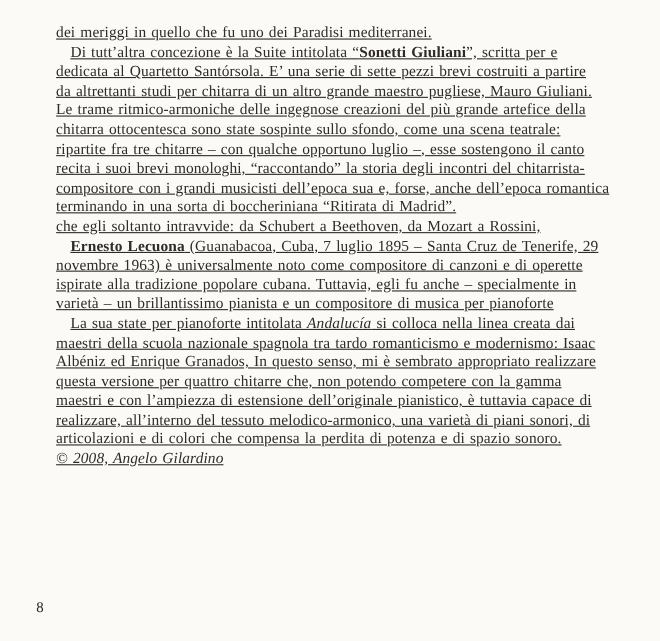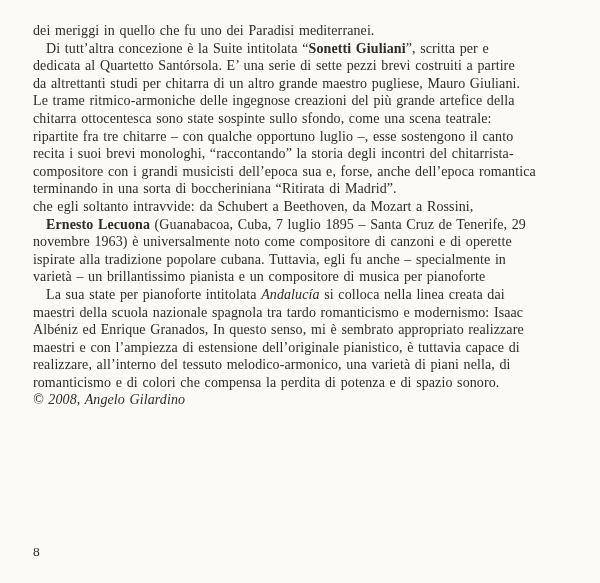--- a/index.html
+++ b/index.html
@@ -12,27 +12,28 @@
     font-family: "Liberation Serif", "DejaVu Serif", serif;
     overflow: hidden;
   }
   .page {
     position: relative;
     width: 600px;
     height: 583px;
   }
   .text-block {
     position: absolute;
-    left: 33px;
+    left: 51px;
     top: 22px;
     width: 545px;
     font-size: 14px;
     line-height: 17.6px;
     letter-spacing: 0.1px;
     word-spacing: 1px;
+    text-decoration: underline;
   }
   .line {
     white-space: nowrap;
   }
   .line.indent {
     text-indent: 13px;
   }
   .bold   { font-weight: bold; }
   .italic { font-style: italic; }
   .page-number {
@@ -58,19 +59,20 @@
       <div class="line"><span>compositore con i grandi musicisti dell’epoca sua e, forse, anche dell’epoca romantica</span></div>
       <div class="line"><span>terminando in una sorta di boccheriniana “Ritirata di Madrid”.</span></div>
       <div class="line"><span>che egli soltanto intravvide: da Schubert a Beethoven, da Mozart a Rossini,</span></div>
       <div class="line indent"><span class="bold">Ernesto Lecuona</span><span> (Guanabacoa, Cuba, 7 luglio 1895 – Santa Cruz de Tenerife, 29</span></div>
       <div class="line"><span>novembre 1963) è universalmente noto come compositore di canzoni e di operette</span></div>
       <div class="line"><span>ispirate alla tradizione popolare cubana. Tuttavia, egli fu anche – specialmente in</span></div>
       <div class="line"><span>varietà – un brillantissimo pianista e un compositore di musica per pianoforte</span></div>
       <div class="line indent"><span>La sua state per pianoforte intitolata </span><span class="italic">Andalucía</span><span> si colloca nella linea creata dai</span></div>
       <div class="line"><span>maestri della scuola nazionale spagnola tra tardo romanticismo e modernismo: Isaac</span></div>
       <div class="line"><span>Albéniz ed Enrique Granados, In questo senso, mi è sembrato appropriato realizzare</span></div>
+      <div class="line"><span>questa versione per quattro chitarre che, non potendo competere con la gamma</span></div>
       <div class="line"><span>maestri e con l’ampiezza di estensione dell’originale pianistico, è tuttavia capace di</span></div>
-      <div class="line"><span>realizzare, all’interno del tessuto melodico-armonico, una varietà di piani nella, di</span></div>
-      <div class="line"><span>romanticismo e di colori che compensa la perdita di potenza e di spazio sonoro.</span></div>
+      <div class="line"><span>realizzare, all’interno del tessuto melodico-armonico, una varietà di piani sonori, di</span></div>
+      <div class="line"><span>articolazioni e di colori che compensa la perdita di potenza e di spazio sonoro.</span></div>
       <div class="line"><span class="italic">© 2008, Angelo Gilardino</span></div>
     </div>
   <div class="page-number">8</div>
 </div>
 
 </body></html>

